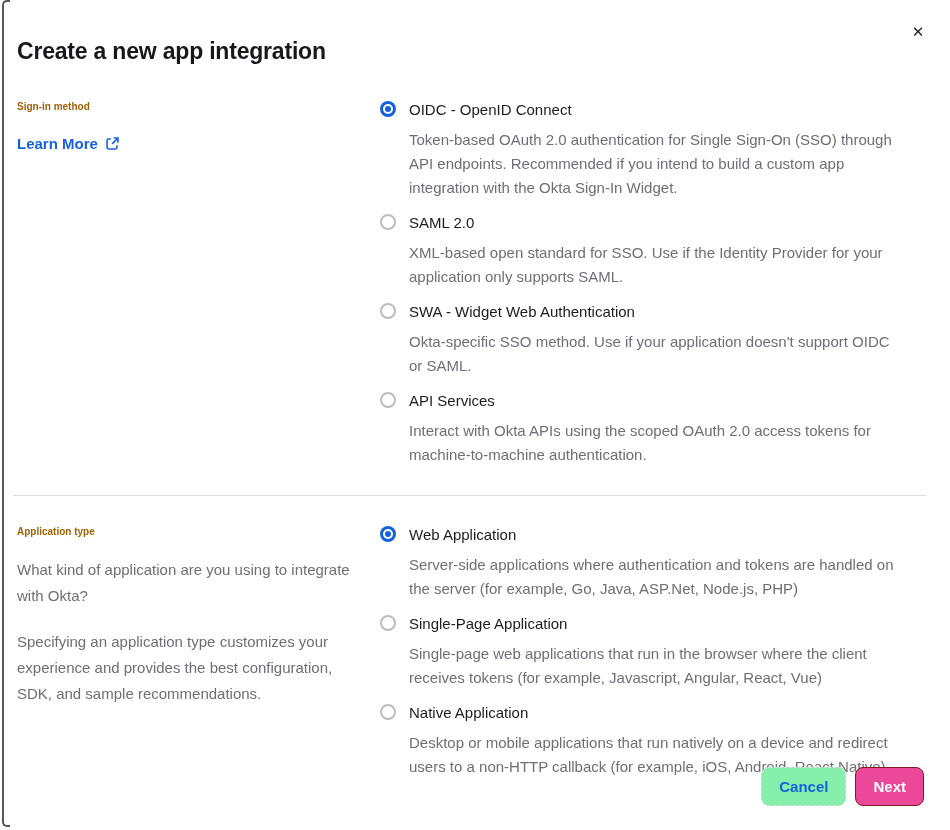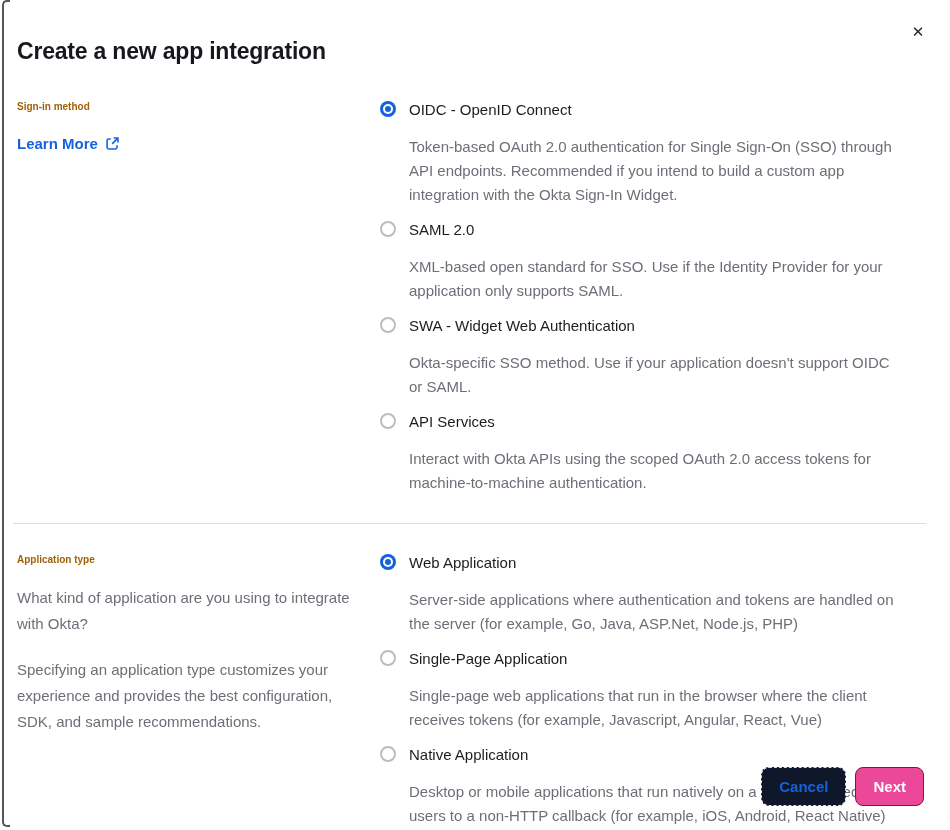--- a/index.html
+++ b/index.html
@@ -54,34 +54,34 @@
   }
   .radio.selected { border:none; background:#1662dd; }
   .radio.selected::before {
     content:""; position:absolute; inset:3px; background:#ffffff; border-radius:50%;
   }
   .radio.selected::after {
     content:""; position:absolute; inset:5px; background:#1662dd; border-radius:50%;
   }
 
   .option-label { font-size:15px; line-height:25px; color:#1d1d21; }
-  .option-desc  { font-size:15px; line-height:24px; color:#6e6e78; margin-top:13px; }
+  .option-desc  { font-size:15px; line-height:24px; color:#6e6e78; margin-top:6px; }
 
   .divider { border:none; border-top:1px solid #dcdce1; margin:28px 0 0 -4px; }
 
   .footer {
     position:absolute; right:26px; bottom:24px;
     display:flex; align-items:center; gap:9px;
   }
   .btn {
     font-family:"Liberation Sans", sans-serif;
     font-size:15px; font-weight:700; border-radius:8px; cursor:pointer;
     padding:10px 17px; line-height:17px;
   }
-  .btn-cancel { background:#0f172a; color:#1662dd; border:1px dashed #dddde2; }
+  .btn-cancel { background:#86efac; color:#1662dd; border:1px dashed #dddde2; }
   .btn-next   { background:#ec4899; color:#ffffff; border:1px solid #7f1d1d;text-align:right; }
 </style>
 </head>
 <body>
 
 <div class="edge-bracket"></div>
 
 <button class="close-btn">✕</button>
 
 <div class="modal-content">

